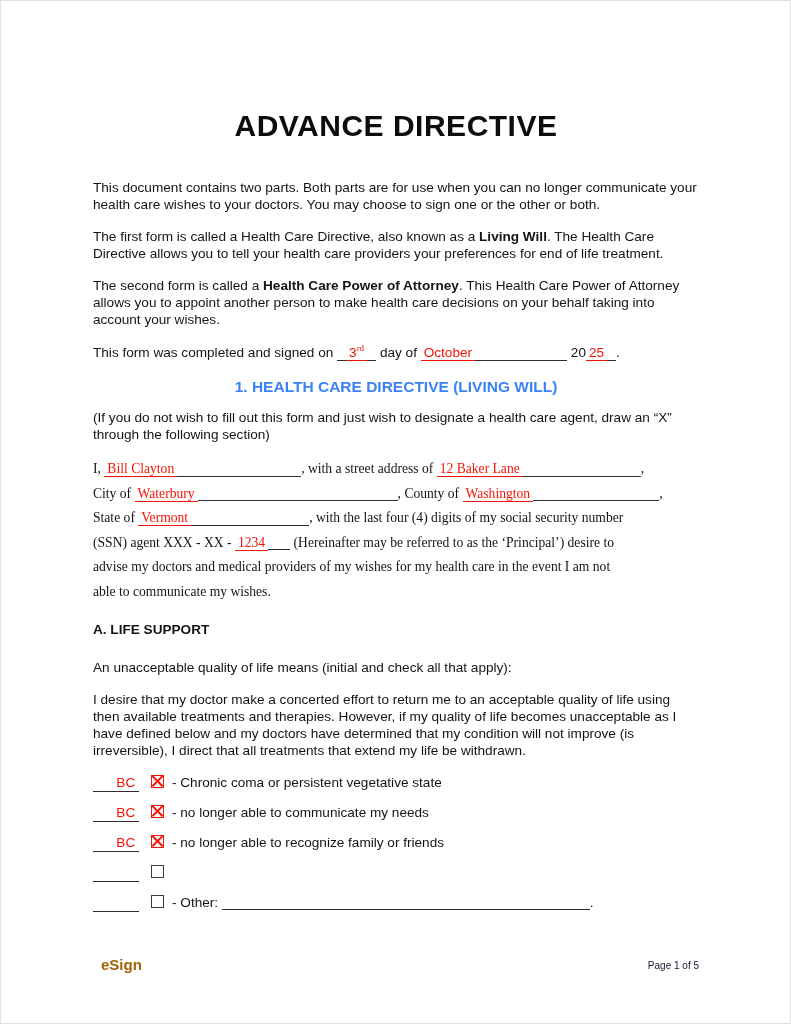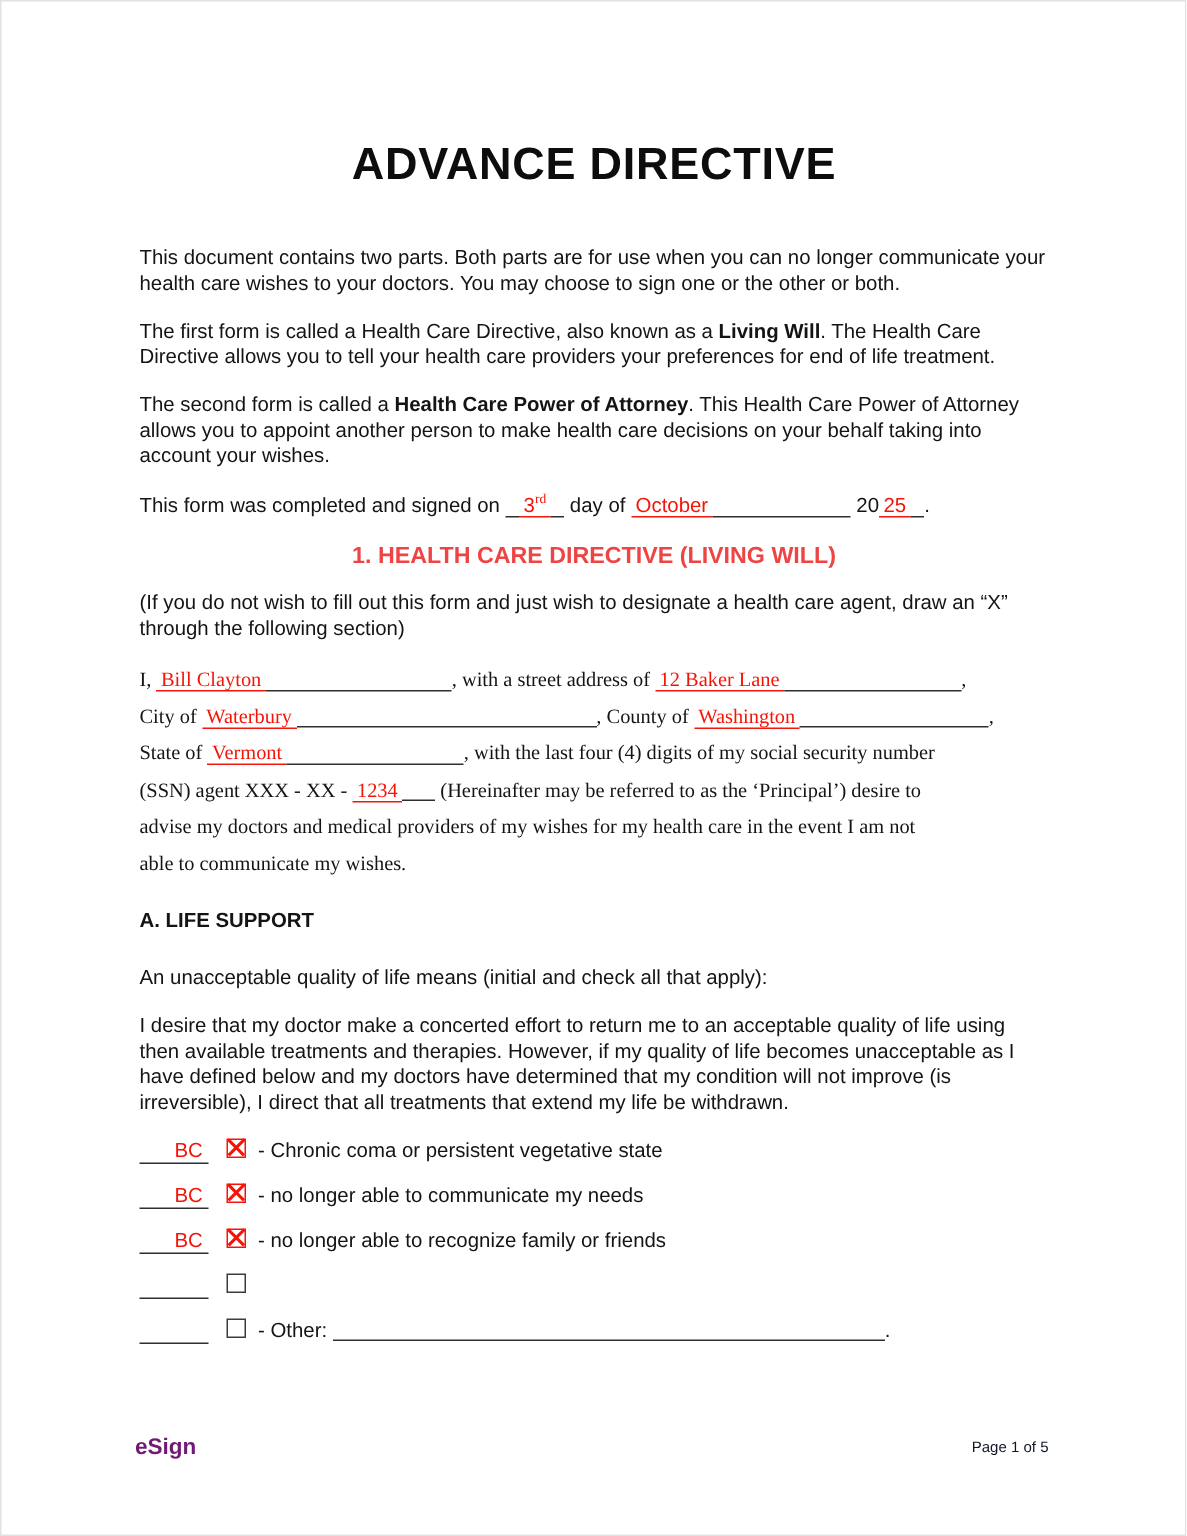--- a/index.html
+++ b/index.html
@@ -9,31 +9,31 @@
     box-sizing:border-box;
     background:#ffffff;
     border:1px solid #e2e2e2;
     font-family:"Liberation Sans","DejaVu Sans",sans-serif;
     color:#141414;
     overflow:hidden;
   }
   .content { padding:92px 91px 0 92px; }
 
   .doc-title {
-    margin:0; font-size:30px; line-height:34px; font-weight:bold;
+    margin:16px; font-size:30px; line-height:34px; font-weight:bold;
     text-align:center; letter-spacing:.5px; color:#0d0d0d;
   }
 
   .para { font-size:13.6px; line-height:17px; margin:15px 0 0 0; }
   .para.first { margin-top:36px; }
   b { font-weight:bold; }
 
   .sec-heading {
     margin:12px 0 0 0; font-size:15.5px; line-height:19px;
-    font-weight:bold; text-align:center; color:#ef4444;
+    font-weight:bold; text-align:center; color:#3b82f6;
   }
   .sub-heading { margin:16px 0 0 0; font-size:13.6px; line-height:17px; font-weight:bold; }
 
   
   .fv { color:var(--red); border-bottom:1.4px solid var(--red); padding:0 3px; }
   .ext {
     display:inline-block; height:0; width:60px;
     border-bottom:1.4px solid #2e2e2e; margin-bottom:-3.5px;
   }
   sup { font-size:9px; vertical-align:super; line-height:0;font-family:Liberation Serif, serif; }
@@ -60,22 +60,22 @@
   .cb.checked { border-color:var(--red); }
   .cb.checked::before, .cb.checked::after {
     content:""; position:absolute; left:-2px; top:4.8px;
     width:15px; height:1.5px; background:var(--red);
   }
   .cb.checked::before { transform:rotate(45deg); }
   .cb.checked::after  { transform:rotate(-45deg); }
   .other-ext { width:368px; }
 
   .footer-brand {
-    position:absolute; left:89px; bottom:50px;
-    font-size:15px; font-weight:bold; color:#701a75;
+    position:absolute; left:100px; bottom:50px;
+    font-size:15px; font-weight:bold; color:#a16207;
   }
   .footer-page {
     position:absolute; right:91px; bottom:52px;
     font-size:10px; color:#0f172a;
   }
 </style>
 </head>
 <body>
 
 <div class="page">

